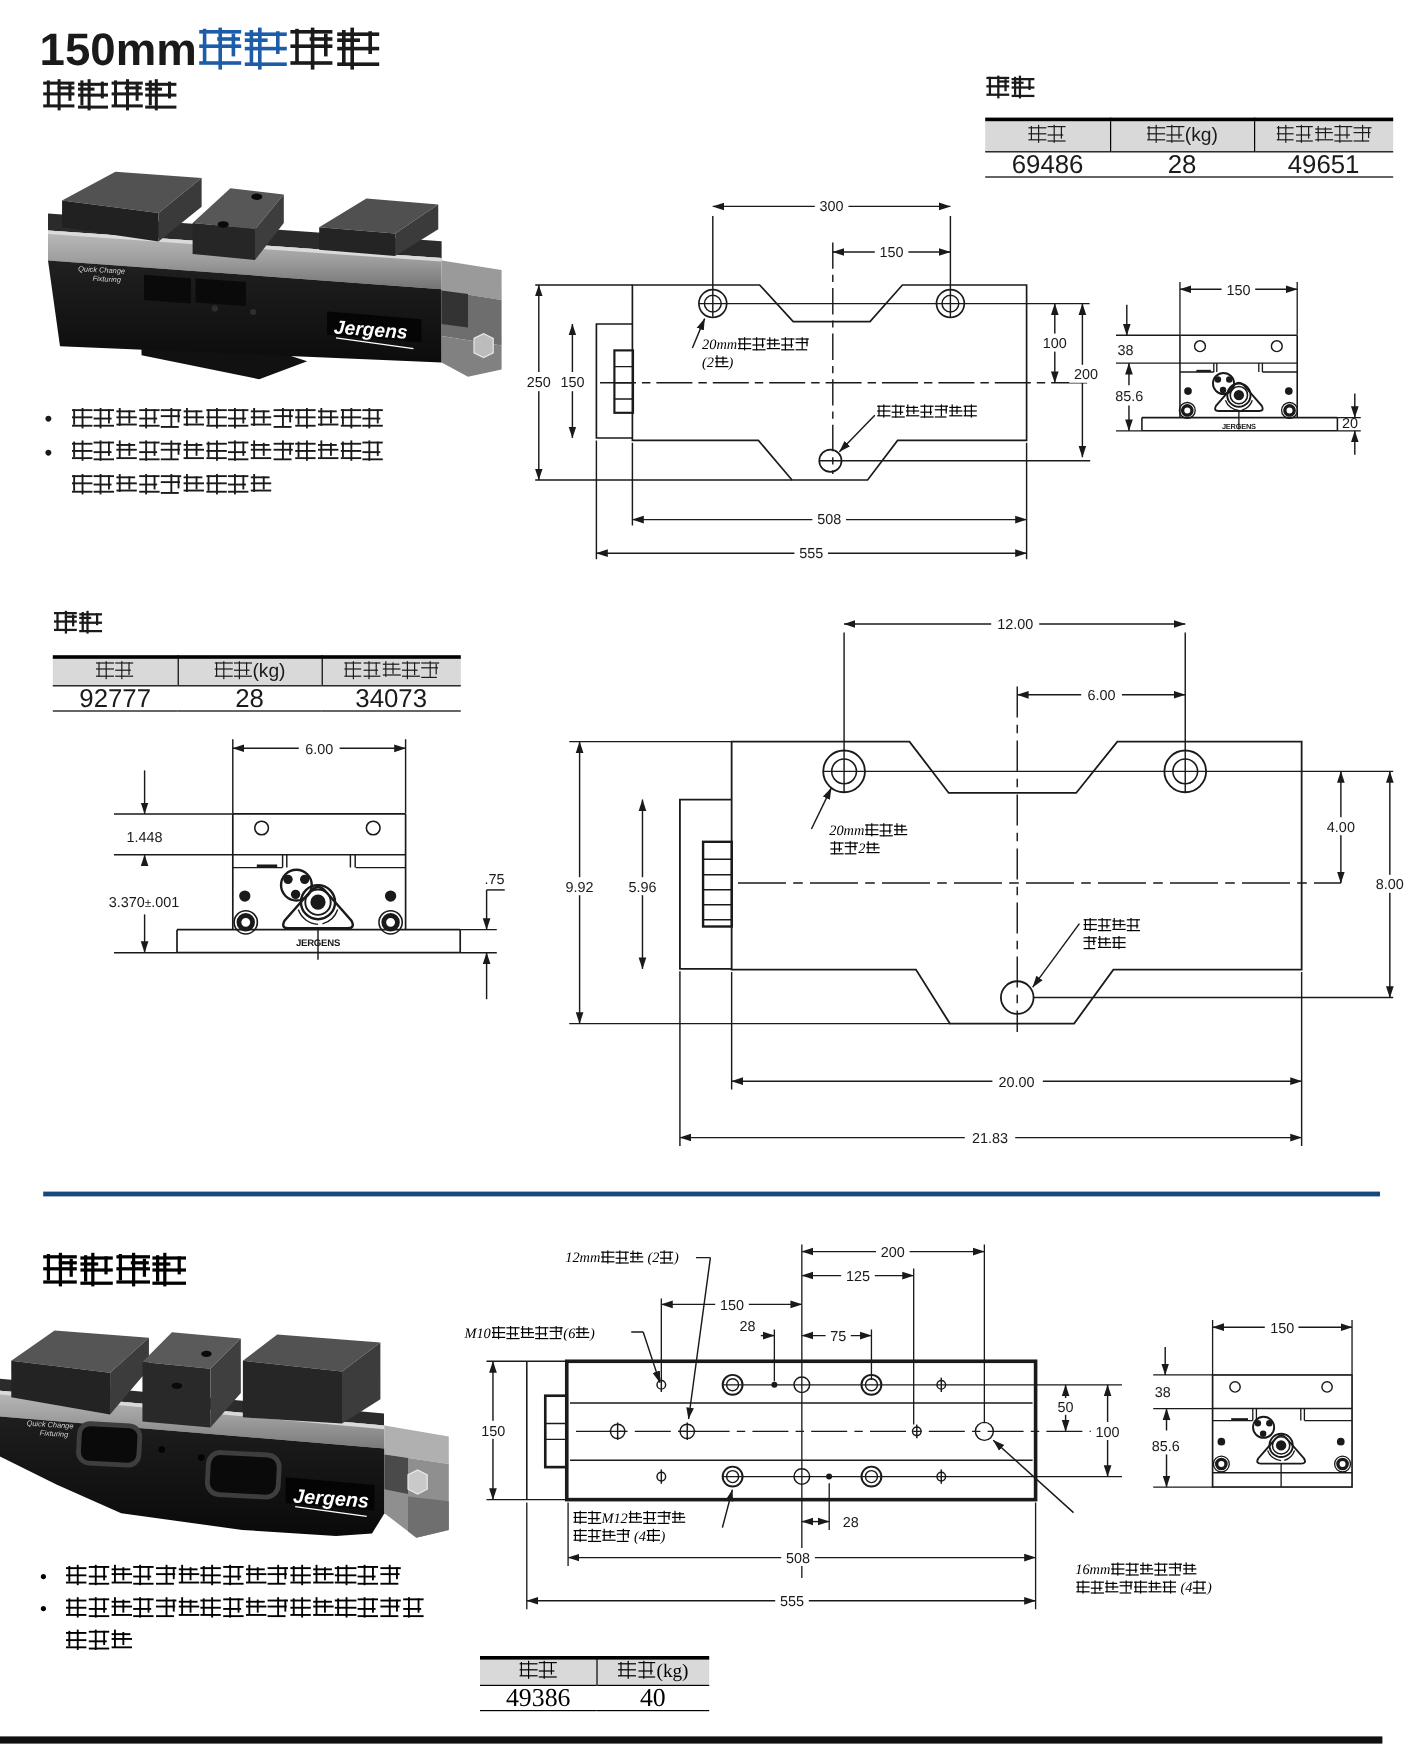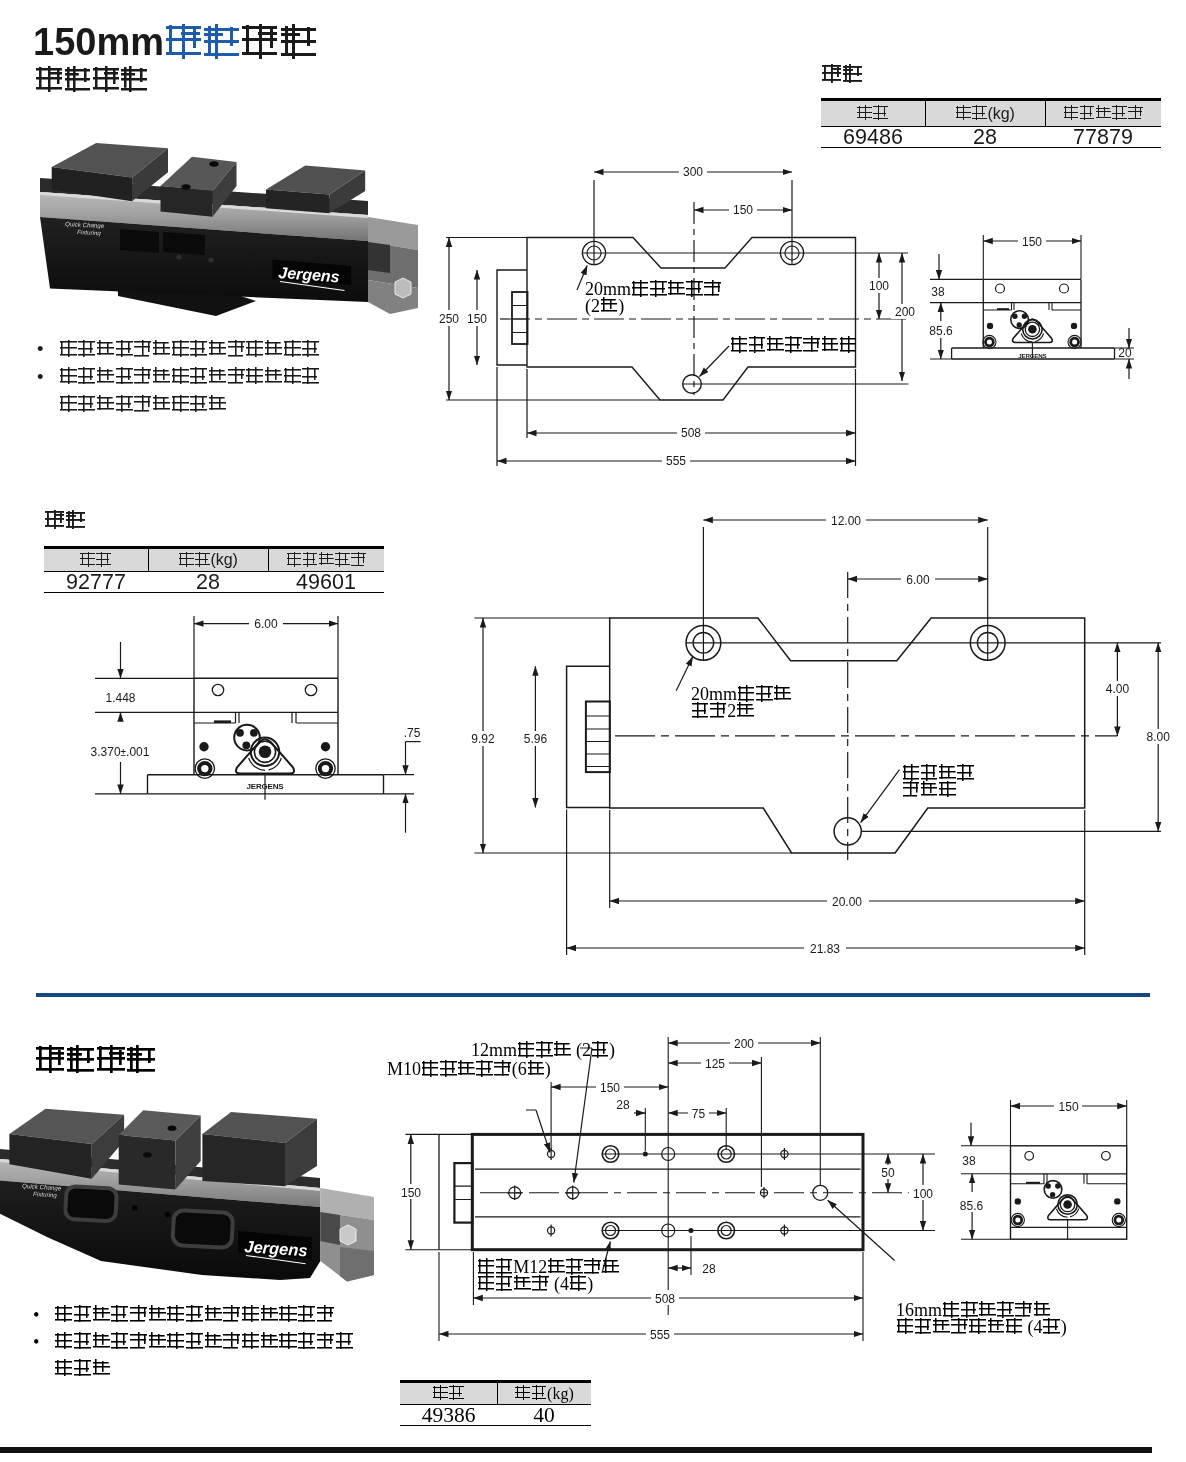--- a/index.html
+++ b/index.html
@@ -30,21 +30,21 @@
  linear-gradient(currentColor,currentColor);
 background-size:100% .09em,100% .09em,100% .09em,.09em 100%,.09em 80%,.09em 55%,55% .09em;
 background-position:0 8%,0 46%,0 90%,52% 0,10% 18%,88% 35%,100% 27%;}
 .zb .z:nth-of-type(2n){background-position:0 12%,0 52%,0 94%,36% 0,12% 25%,82% 20%,0 30%;}
 .blue{color:#1d5ca8;}
 table{border-collapse:collapse;}
 .ptable{position:absolute;table-layout:fixed;}
 .ptable th{background:#d9d9d9;font-weight:normal;font-size:16px;padding:0;}
 .ptable td{font-weight:normal;font-size:21.5px;line-height:20px;text-align:center;padding:0;}
 svg text{font-family:"Liberation Sans",sans-serif;}
-.lbl{position:absolute;font-size:18px;line-height:15px;white-space:nowrap;}
+.lbl{position:absolute;font-size:12px;line-height:15px;white-space:nowrap;font-style:italic;}
 </style>
 </head>
 <body>
 <div id="page">
 
   <div class="abs zb" style="left:33px;top:21px;font-size:38px;font-weight:bold;letter-spacing:0;text-align:right;">150mm<span class="blue"><i class="z"></i><i class="z"></i></span><i class="z"></i><i class="z"></i></div>
   <div class="abs zb" style="left:35px;top:64px;font-size:28px;font-weight:bold;"><i class="z"></i><i class="z"></i><i class="z"></i><i class="z"></i></div>
 
   <div class="abs zb" style="left:821px;top:62px;font-size:21px;font-weight:bold;"><i class="z"></i><i class="z"></i></div>
   <table class="ptable" style="left:821px;top:98px;width:340px;border-top:3px solid #000;border-bottom:1.5px solid #000;">
@@ -55,42 +55,42 @@
       </colgroup>
     <tbody>
         <tr style="height:27px;border-bottom:1px solid #000;">
       <th style="border-right:1.5px solid #000;"><i class="z"></i><i class="z"></i></th>
       <th style="border-right:1.5px solid #000;"><i class="z"></i><i class="z"></i>(kg)</th>
       <th><i class="z"></i><i class="z"></i><i class="z"></i><i class="z"></i><i class="z"></i></th>
     </tr>
     <tr style="height:20px;">
           <td>69486</td>
           <td>28</td>
-          <td>77879</td>
+          <td>49651</td>
         </tr>
   </tbody>
     </table>
 
   <div class="abs zb" style="left:44px;top:508px;font-size:21px;font-weight:bold;"><i class="z"></i><i class="z"></i></div>
   <table class="ptable" style="left:44px;top:546px;width:340px;border-top:3px solid #000;border-bottom:1.5px solid #000;">
     <colgroup>
         <col style="width:104px">
         <col style="width:120px">
         <col style="width:116px">
       </colgroup>
     <tbody>
         <tr style="height:24px;border-bottom:1px solid #000;">
       <th style="border-right:1.5px solid #000;"><i class="z"></i><i class="z"></i></th>
       <th style="border-right:1.5px solid #000;"><i class="z"></i><i class="z"></i>(kg)</th>
       <th><i class="z"></i><i class="z"></i><i class="z"></i><i class="z"></i><i class="z"></i></th>
     </tr>
     <tr style="height:19px;">
           <td>92777</td>
           <td>28</td>
-          <td>49601</td>
+          <td>34073</td>
         </tr>
   </tbody>
     </table>
 
   <div class="abs" style="left:33px;top:335px;font-size:18.5px;line-height:27.5px;">
     <div style="position:relative;padding-left:25.8px;"><span style="position:absolute;left:4px;">•</span><i class="z"></i><i class="z"></i><i class="z"></i><i class="z"></i><i class="z"></i><i class="z"></i><i class="z"></i><i class="z"></i><i class="z"></i><i class="z"></i><i class="z"></i><i class="z"></i><i class="z"></i><i class="z"></i></div>
     <div style="position:relative;padding-left:25.8px;"><span style="position:absolute;left:4px;">•</span><i class="z"></i><i class="z"></i><i class="z"></i><i class="z"></i><i class="z"></i><i class="z"></i><i class="z"></i><i class="z"></i><i class="z"></i><i class="z"></i><i class="z"></i><i class="z"></i><i class="z"></i><i class="z"></i></div>
     <div style="padding-left:25.8px;"><i class="z"></i><i class="z"></i><i class="z"></i><i class="z"></i><i class="z"></i><i class="z"></i><i class="z"></i><i class="z"></i><i class="z"></i>
   </div>
     </div>
@@ -589,21 +589,21 @@
         <rect x="271" y="270" width="28" height="15" fill="#fff"></rect>
         <text x="285" y="282.5">508</text>
       </g>
       <g>
         <rect x="266" y="306" width="28" height="15" fill="#fff"></rect>
         <text x="280" y="318.5">555</text>
       </g>
     </g>
   </svg>
   <div class="lbl" style="left:471px;top:1041px;">12mm<i class="z"></i><i class="z"></i><i class="z"></i> (2<i class="z"></i>)</div>
-  <div class="lbl" style="left:387px;top:1060px;">M10<i class="z"></i><i class="z"></i><i class="z"></i><i class="z"></i><i class="z"></i>(6<i class="z"></i>)</div>
+  <div class="lbl" style="left:387px;top:1104px;">M10<i class="z"></i><i class="z"></i><i class="z"></i><i class="z"></i><i class="z"></i>(6<i class="z"></i>)</div>
   <div class="lbl" style="left:477px;top:1258px;"><i class="z"></i><i class="z"></i>M12<i class="z"></i><i class="z"></i><i class="z"></i><i class="z"></i><br><i class="z"></i><i class="z"></i><i class="z"></i><i class="z"></i> (4<i class="z"></i>)</div>
   <div class="lbl" style="left:896px;top:1301px;">16mm<i class="z"></i><i class="z"></i><i class="z"></i><i class="z"></i><i class="z"></i><i class="z"></i><br><i class="z"></i><i class="z"></i><i class="z"></i><i class="z"></i><i class="z"></i><i class="z"></i><i class="z"></i> (4<i class="z"></i>)</div>
 
   <svg class="abs" style="left:950px;top:1080px;" width="236" height="180" viewBox="0 0 236 180">
     <defs>
       <marker id="ae6" viewBox="0 0 10 10" refX="9.5" refY="5" markerWidth="10" markerHeight="10" orient="auto-start-reverse" markerUnits="userSpaceOnUse">
         <path d="M0,1.8L9.8,5L0,8.2Z" fill="#1a1a1a"></path>
       </marker>
     </defs>
     <g fill="none" stroke="#1a1a1a" stroke-width="1.4">

